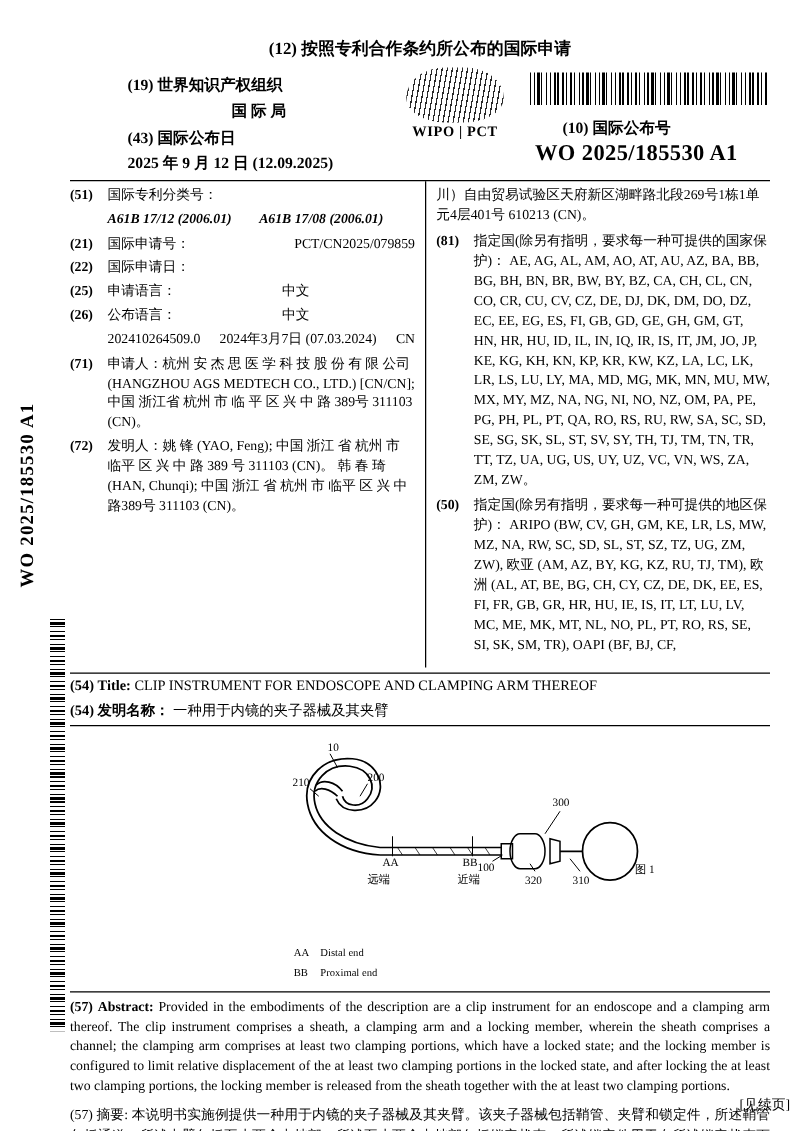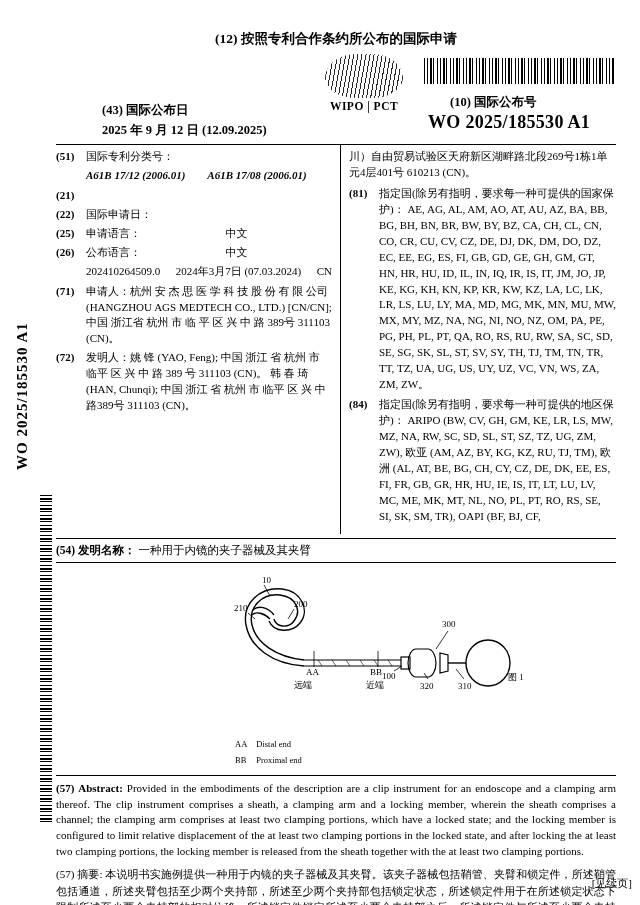--- a/index.html
+++ b/index.html
@@ -252,20 +252,27 @@
   <div class="barcode-left"></div>
 
   <div class="content">
 
     <div class="hdr-title">
       <span>(12)</span>
       <span>按照专利合作条约所公布的国际申请</span>
     </div>
 
     <div class="top-grid">
+      <div class="org-block">
+        <div>
+          <span>(19)</span>
+          <span>世界知识产权组织</span>
+        </div>
+        <div class="org-line2">国 际 局</div>
+      </div>
 
       <div class="pub-date">
         <div>
           <span>(43)</span>
           <span>国际公布日</span>
         </div>
         <div class="dline">2025 年 9 月 12 日 (12.09.2025)</div>
       </div>
 
       <div class="wipo-logo">
@@ -290,20 +297,24 @@
           <div class="code">(51)</div>
           <div class="body">国际专利分类号：</div>
         </div>
         <div class="ipc-row">
           <span>A61B 17/12 (2006.01)</span>
           <span>A61B 17/08 (2006.01)</span>
         </div>
 
         <div class="fld">
           <div class="code">(21)</div>
+          <div class="body tworow">
+            <span>国际申请号：</span>
+            <span>PCT/CN2025/079859</span>
+          </div>
         </div>
 
         <div class="fld">
           <div class="code">(22)</div>
           <div class="body tworow">
             <span>国际申请日：</span>
           </div>
         </div>
 
         <div class="fld">
@@ -350,31 +361,36 @@
 
         <div class="fld">
           <div class="code">(81)</div>
           <div class="body">
             <span>指定国(除另有指明，要求每一种可提供的国家保护)：</span>
             <span>AE, AG, AL, AM, AO, AT, AU, AZ, BA, BB, BG, BH, BN, BR, BW, BY, BZ, CA, CH, CL, CN, CO, CR, CU, CV, CZ, DE, DJ, DK, DM, DO, DZ, EC, EE, EG, ES, FI, GB, GD, GE, GH, GM, GT, HN, HR, HU, ID, IL, IN, IQ, IR, IS, IT, JM, JO, JP, KE, KG, KH, KN, KP, KR, KW, KZ, LA, LC, LK, LR, LS, LU, LY, MA, MD, MG, MK, MN, MU, MW, MX, MY, MZ, NA, NG, NI, NO, NZ, OM, PA, PE, PG, PH, PL, PT, QA, RO, RS, RU, RW, SA, SC, SD, SE, SG, SK, SL, ST, SV, SY, TH, TJ, TM, TN, TR, TT, TZ, UA, UG, US, UY, UZ, VC, VN, WS, ZA, ZM, ZW。</span>
           </div>
         </div>
 
         <div class="fld" style="margin-top:4px">
-          <div class="code">(84)</div>
+          <div class="code">(50)</div>
           <div class="body">
             <span>指定国(除另有指明，要求每一种可提供的地区保护)：</span>
             <span>ARIPO (BW, CV, GH, GM, KE, LR, LS, MW, MZ, NA, RW, SC, SD, SL, ST, SZ, TZ, UG, ZM, ZW), 欧亚 (AM, AZ, BY, KG, KZ, RU, TJ, TM), 欧洲 (AL, AT, BE, BG, CH, CY, CZ, DE, DK, EE, ES, FI, FR, GB, GR, HR, HU, IE, IS, IT, LT, LU, LV, MC, ME, MK, MT, NL, NO, PL, PT, RO, RS, SE, SI, SK, SM, TR), OAPI (BF, BJ, CF,</span>
           </div>
         </div>
       </div>
     </div>
 
     <div class="rule"></div>
 
+    <div class="title-line">
+      <span class="code">(54)</span>
+      <span class="code">Title:</span>
+      <span>CLIP INSTRUMENT FOR ENDOSCOPE AND CLAMPING ARM THEREOF</span>
+    </div>
     <div class="title-line">
       <span class="code">(54)</span>
       <span class="code">发明名称：</span>
       <span>一种用于内镜的夹子器械及其夹臂</span>
     </div>
 
     <div class="fig-box">
       <svg class="fig-svg" width="560" height="212" viewBox="0 0 560 212">
 
         <ellipse cx="432" cy="100" rx="22" ry="23" fill="none" stroke="#000" stroke-width="1.4"></ellipse>

